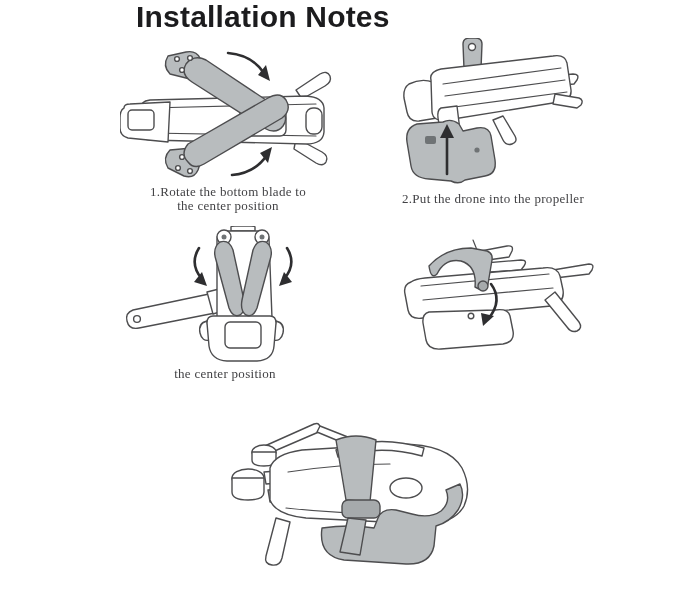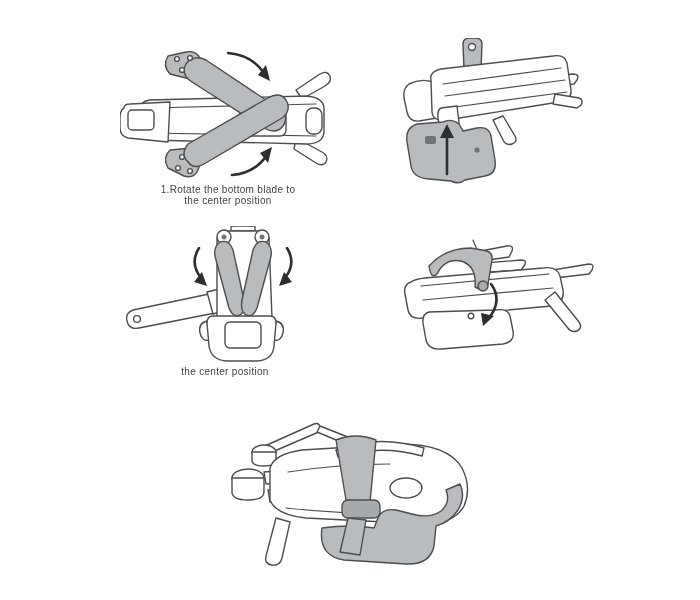--- a/index.html
+++ b/index.html
@@ -7,22 +7,22 @@
     position:relative;width:700px;height:600px;background:#ffffff;
     font-family:"Liberation Sans", sans-serif;overflow:hidden;
   }
   .title{
     position:absolute;left:136px;top:0px;margin:0;
     font-size:30px;font-weight:bold;color:#1c1c1e;letter-spacing:.2px;
   }
   .step{position:absolute;display:flex;flex-direction:column;align-items:center;}
   .fig{display:block;}
   .caption{
-    font-size:10px;color:#424245;text-align:center;
-    line-height:1.08;letter-spacing:.3px;
+    font-size:13px;color:#424245;text-align:center;
+    line-height:1.08;letter-spacing:.3px;font-family:Liberation Serif, serif;
   }
   #step1{left:108px;top:46px;width:240px;}
   #step1 .caption{margin-top:3px;}
   #step2{left:368px;top:38px;width:250px;}
   #step2 .caption{margin-top:4px;}
   #step3{left:105px;top:226px;width:240px;}
   #step3 .caption{margin-top:5px;}
   #step4{left:378px;top:238px;width:245px;}
   #step4 .caption{margin-top:9px;}
   #step5{left:210px;top:416px;width:280px;}
@@ -33,20 +33,21 @@
   svg .ar{fill:none;stroke:#2e2e30;stroke-width:2.6;stroke-linecap:round;}
   svg .ah{fill:#2e2e30;stroke:none;}
   svg .dk{fill:#6f7375;stroke:none;}
   svg .bk{fill:#a6aaac;stroke:#4d4d4f;stroke-width:1.4;stroke-linejoin:round;}
 </style>
 </head>
 <body>
 
 <div class="canvas">
 
+  <h1 class="title">Installation Notes</h1>
 
   <section class="step" id="step1">
     <svg class="fig" width="216" height="136" viewBox="0 0 216 136">
       <g>
         <path class="w" d="M176,44 L200,28 Q207,24 210,30 Q212,36 205,40 L182,53 Z"></path>
         <path class="w" d="M176,92 L202,106 Q209,110 206,116 Q203,121 196,117 L174,103 Z"></path>
         <path class="w" d="M30,54 L186,50 Q203,51 204,62 L204,86 Q203,98 186,98 L30,94 Q20,93 20,84 L20,64 Q20,55 30,54 Z"></path>
         <path class="ln" d="M30,62 L196,58"></path>
         <path class="ln" d="M30,87 L196,90"></path>
         <path class="w" d="M4,62 Q0,64 0,72 L0,82 Q0,90 8,92 L48,96 L50,56 L10,58 Q4,58 4,62 Z"></path>
@@ -101,20 +102,23 @@
       <g>
         <path class="g" d="M14,86 Q2,90 4,104 L8,128 Q10,140 26,141 L48,143 Q56,147 62,142 L82,138 Q94,136 92,122 L88,98 Q86,88 74,90 L60,93 L56,86 Q48,80 40,84 Z"></path>
         <rect class="dk" x="22" y="98" width="11" height="8" rx="2"></rect>
         <circle class="dk" cx="74" cy="112" r="2.6"></circle>
       </g>
       <g>
         <path class="ar" d="M44,136 L44,98"></path>
         <path class="ah" d="M44,86 L37,100 L51,100 Z"></path>
       </g>
     </svg>
+    <div class="caption">
+      <div>2.Put the drone into the propeller</div>
+    </div>
   </section>
 
   <section class="step" id="step3">
     <svg class="fig" width="205" height="136" viewBox="0 0 205 136">
       <g>
         <path class="w" d="M10,84 L86,68 L92,87 L16,102 Q6,104 4,95 Q2,87 10,84 Z"></path>
         <circle class="w" cx="14" cy="93" r="3.4"></circle>
         <path class="w" d="M84,66 L100,62 L103,84 L90,88 Z"></path>
       </g>
       <g>

